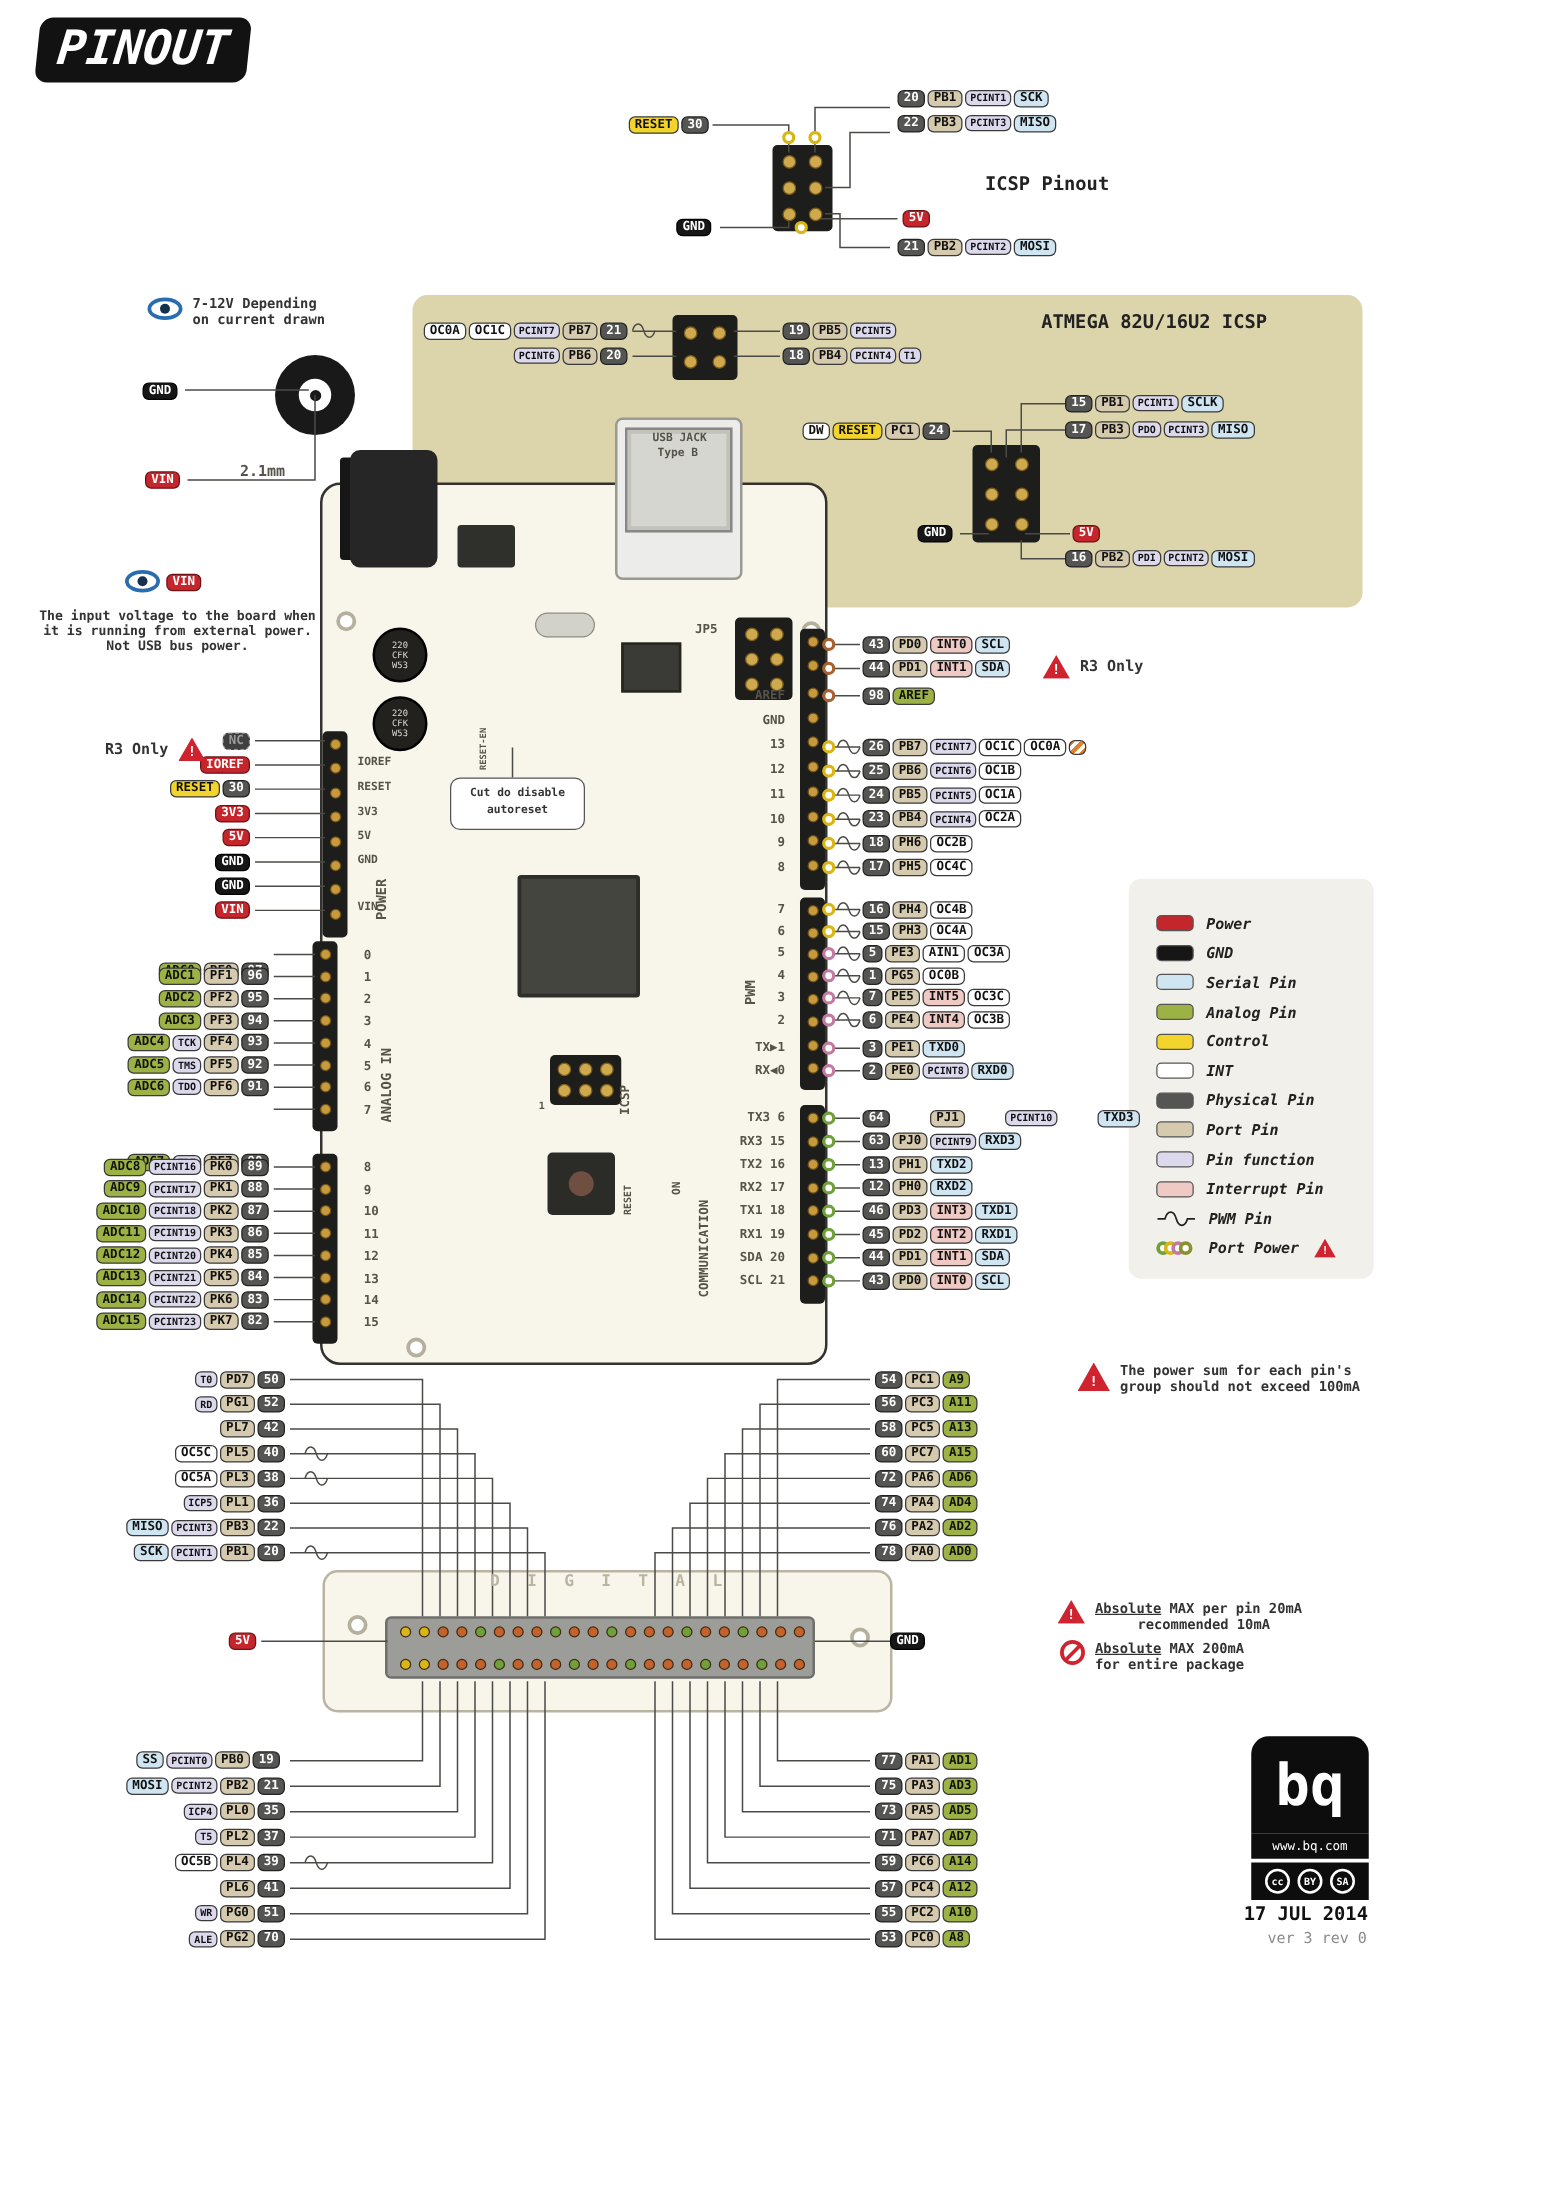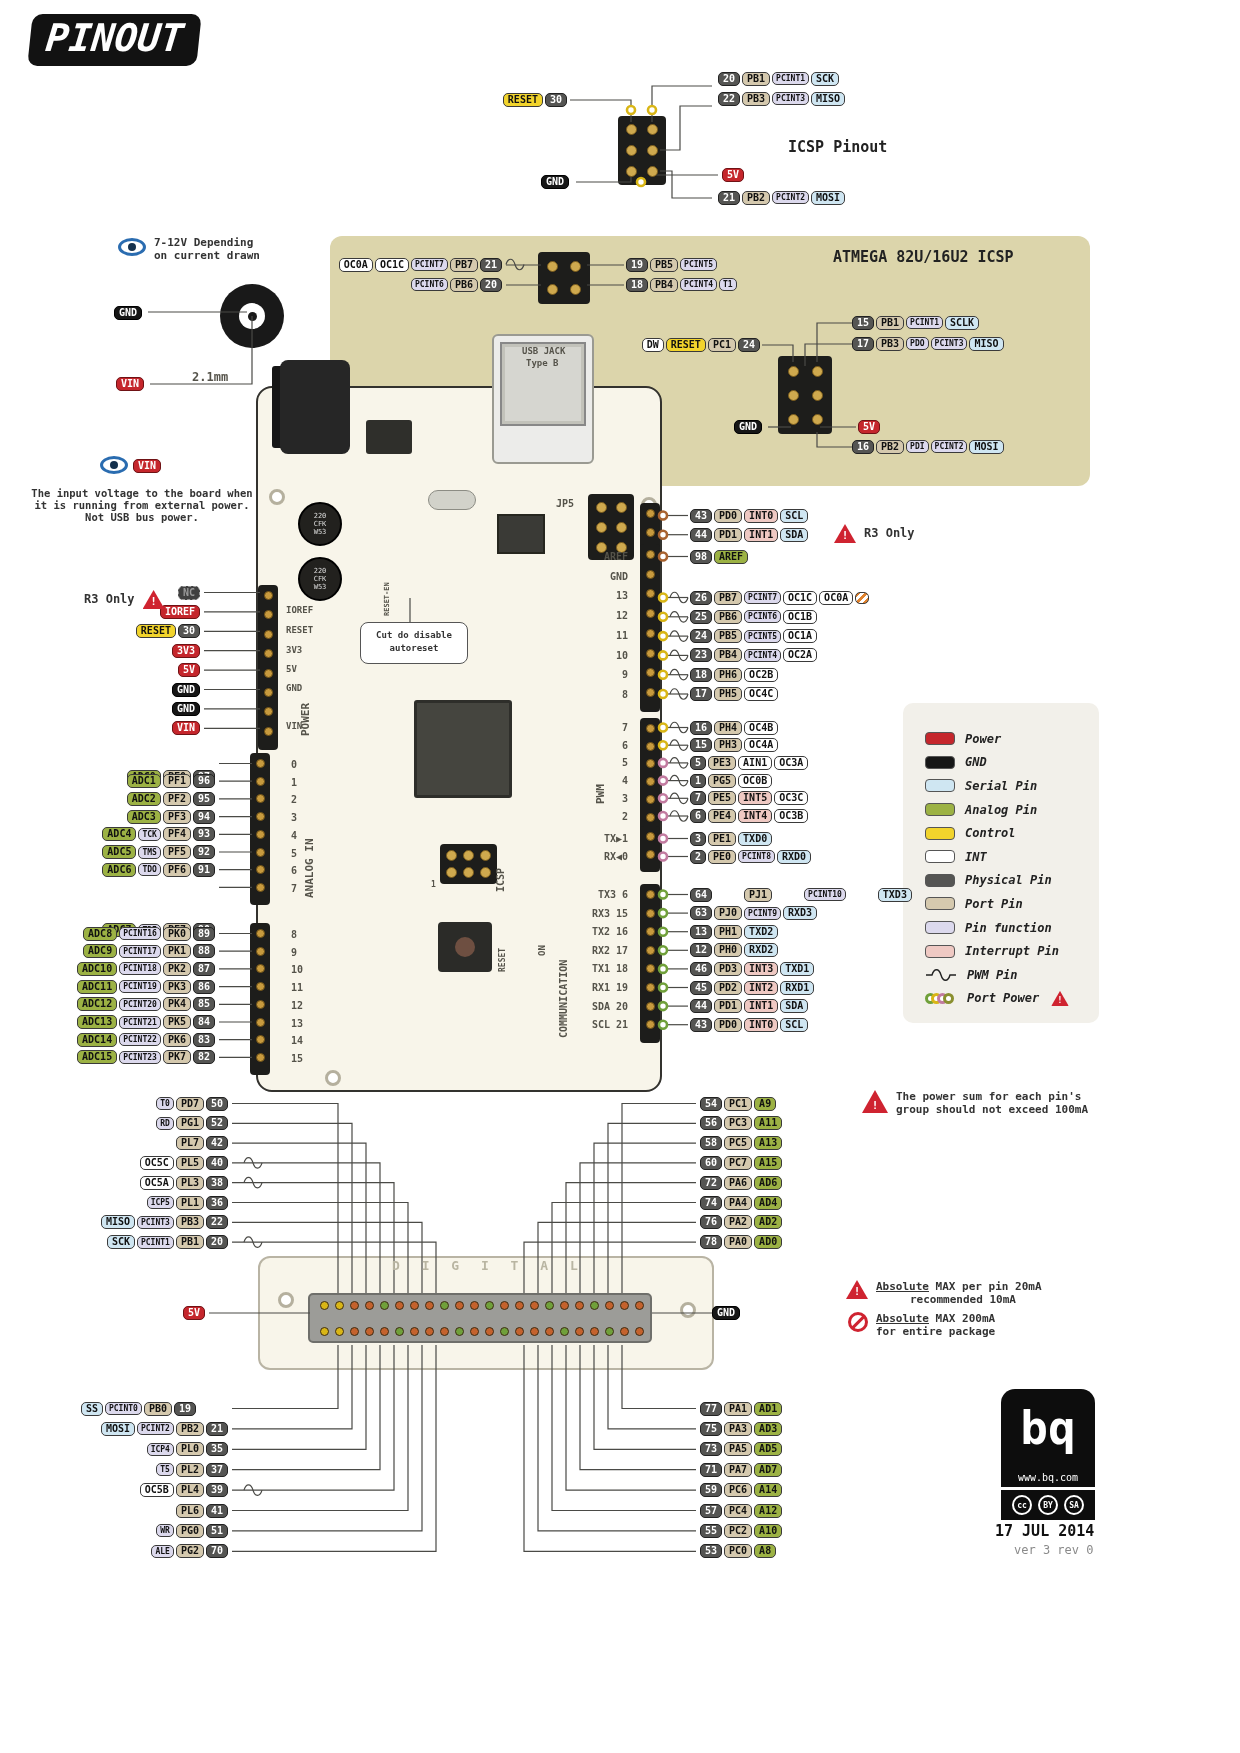--- a/index.html
+++ b/index.html
@@ -828,21 +828,21 @@
     <div class="pin-row" style="top: 1215.8px; left: 700px;">
       <span class="badge b-phys">76</span>
       <span class="badge b-port">PA2</span>
       <span class="badge b-analog">AD2</span>
     </div>
     <div class="pin-row" style="top: 1235.6px; left: 700px;">
       <span class="badge b-phys">78</span>
       <span class="badge b-port">PA0</span>
       <span class="badge b-analog">AD0</span>
     </div>
-    <div class="pin-row" style="top: 1402px; right: 1044px;">
+    <div class="pin-row" style="top: 1402px; right: 1016px; align-items: flex-end;">
       <span class="badge b-serial">SS</span>
       <span class="badge b-func">PCINT0</span>
       <span class="badge b-port">PB0</span>
       <span class="badge b-phys">19</span>
     </div>
     <div class="pin-row" style="top: 1422.4px; right: 1012px;">
       <span class="badge b-serial">MOSI</span>
       <span class="badge b-func">PCINT2</span>
       <span class="badge b-port">PB2</span>
       <span class="badge b-phys">21</span>

